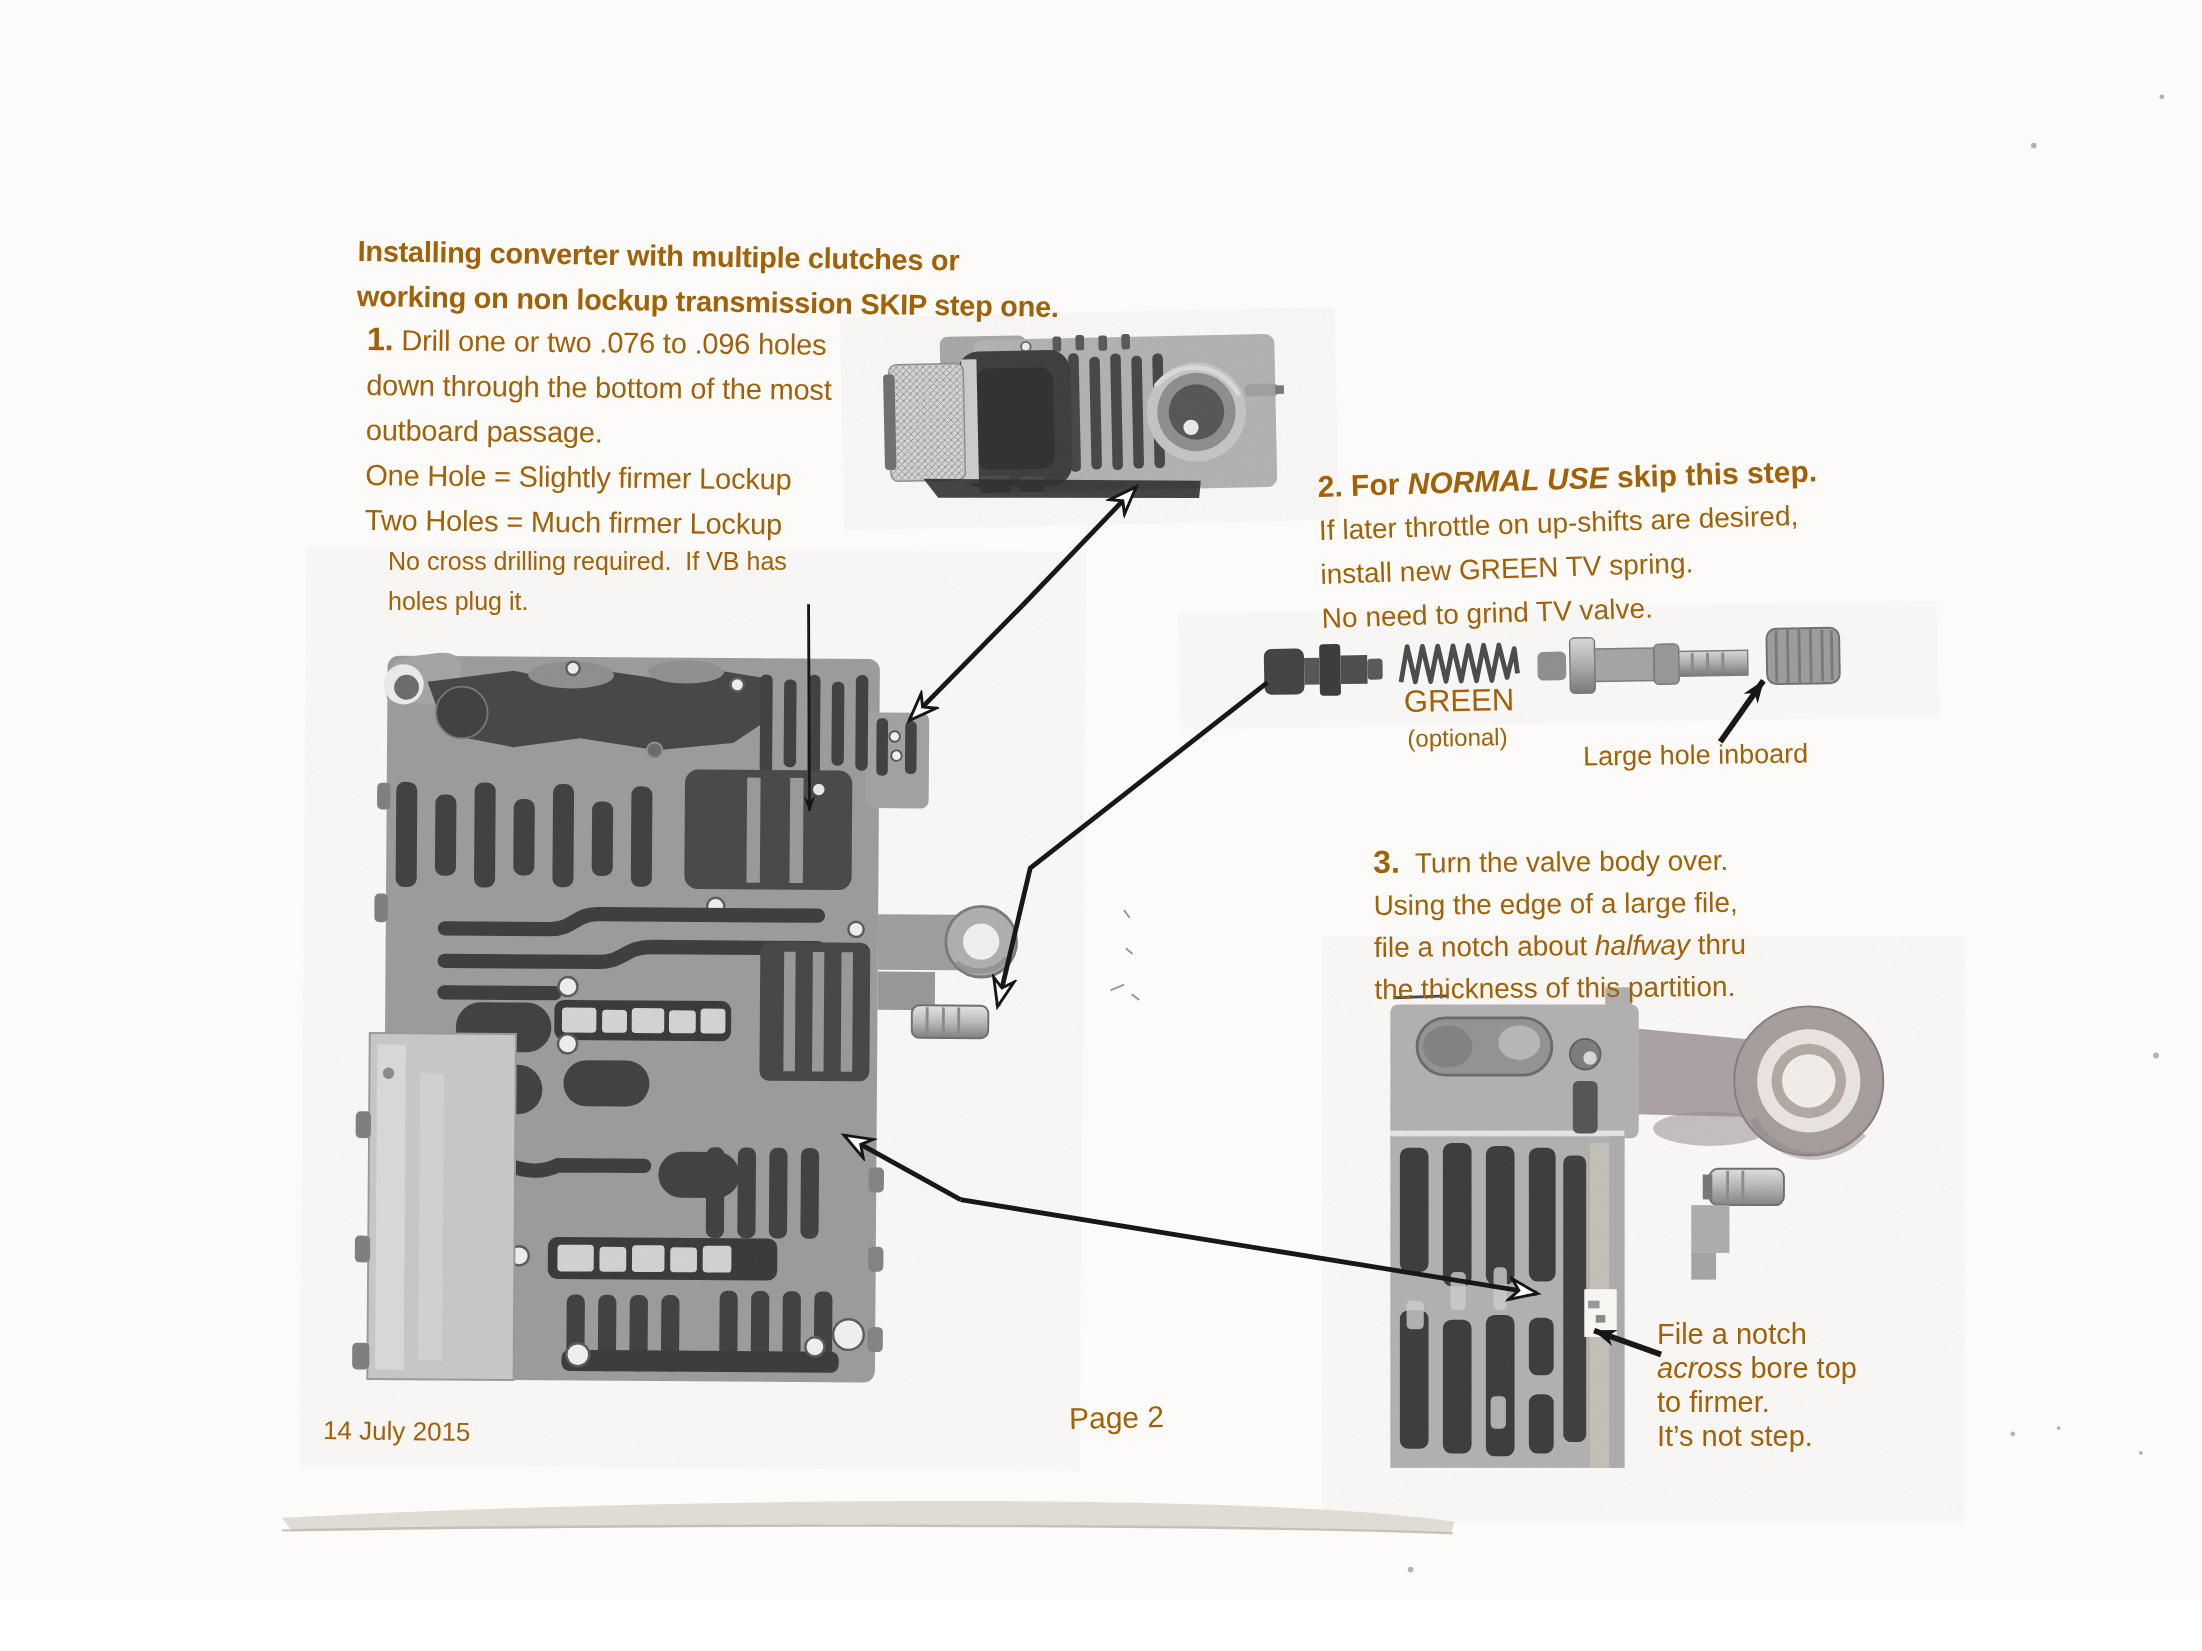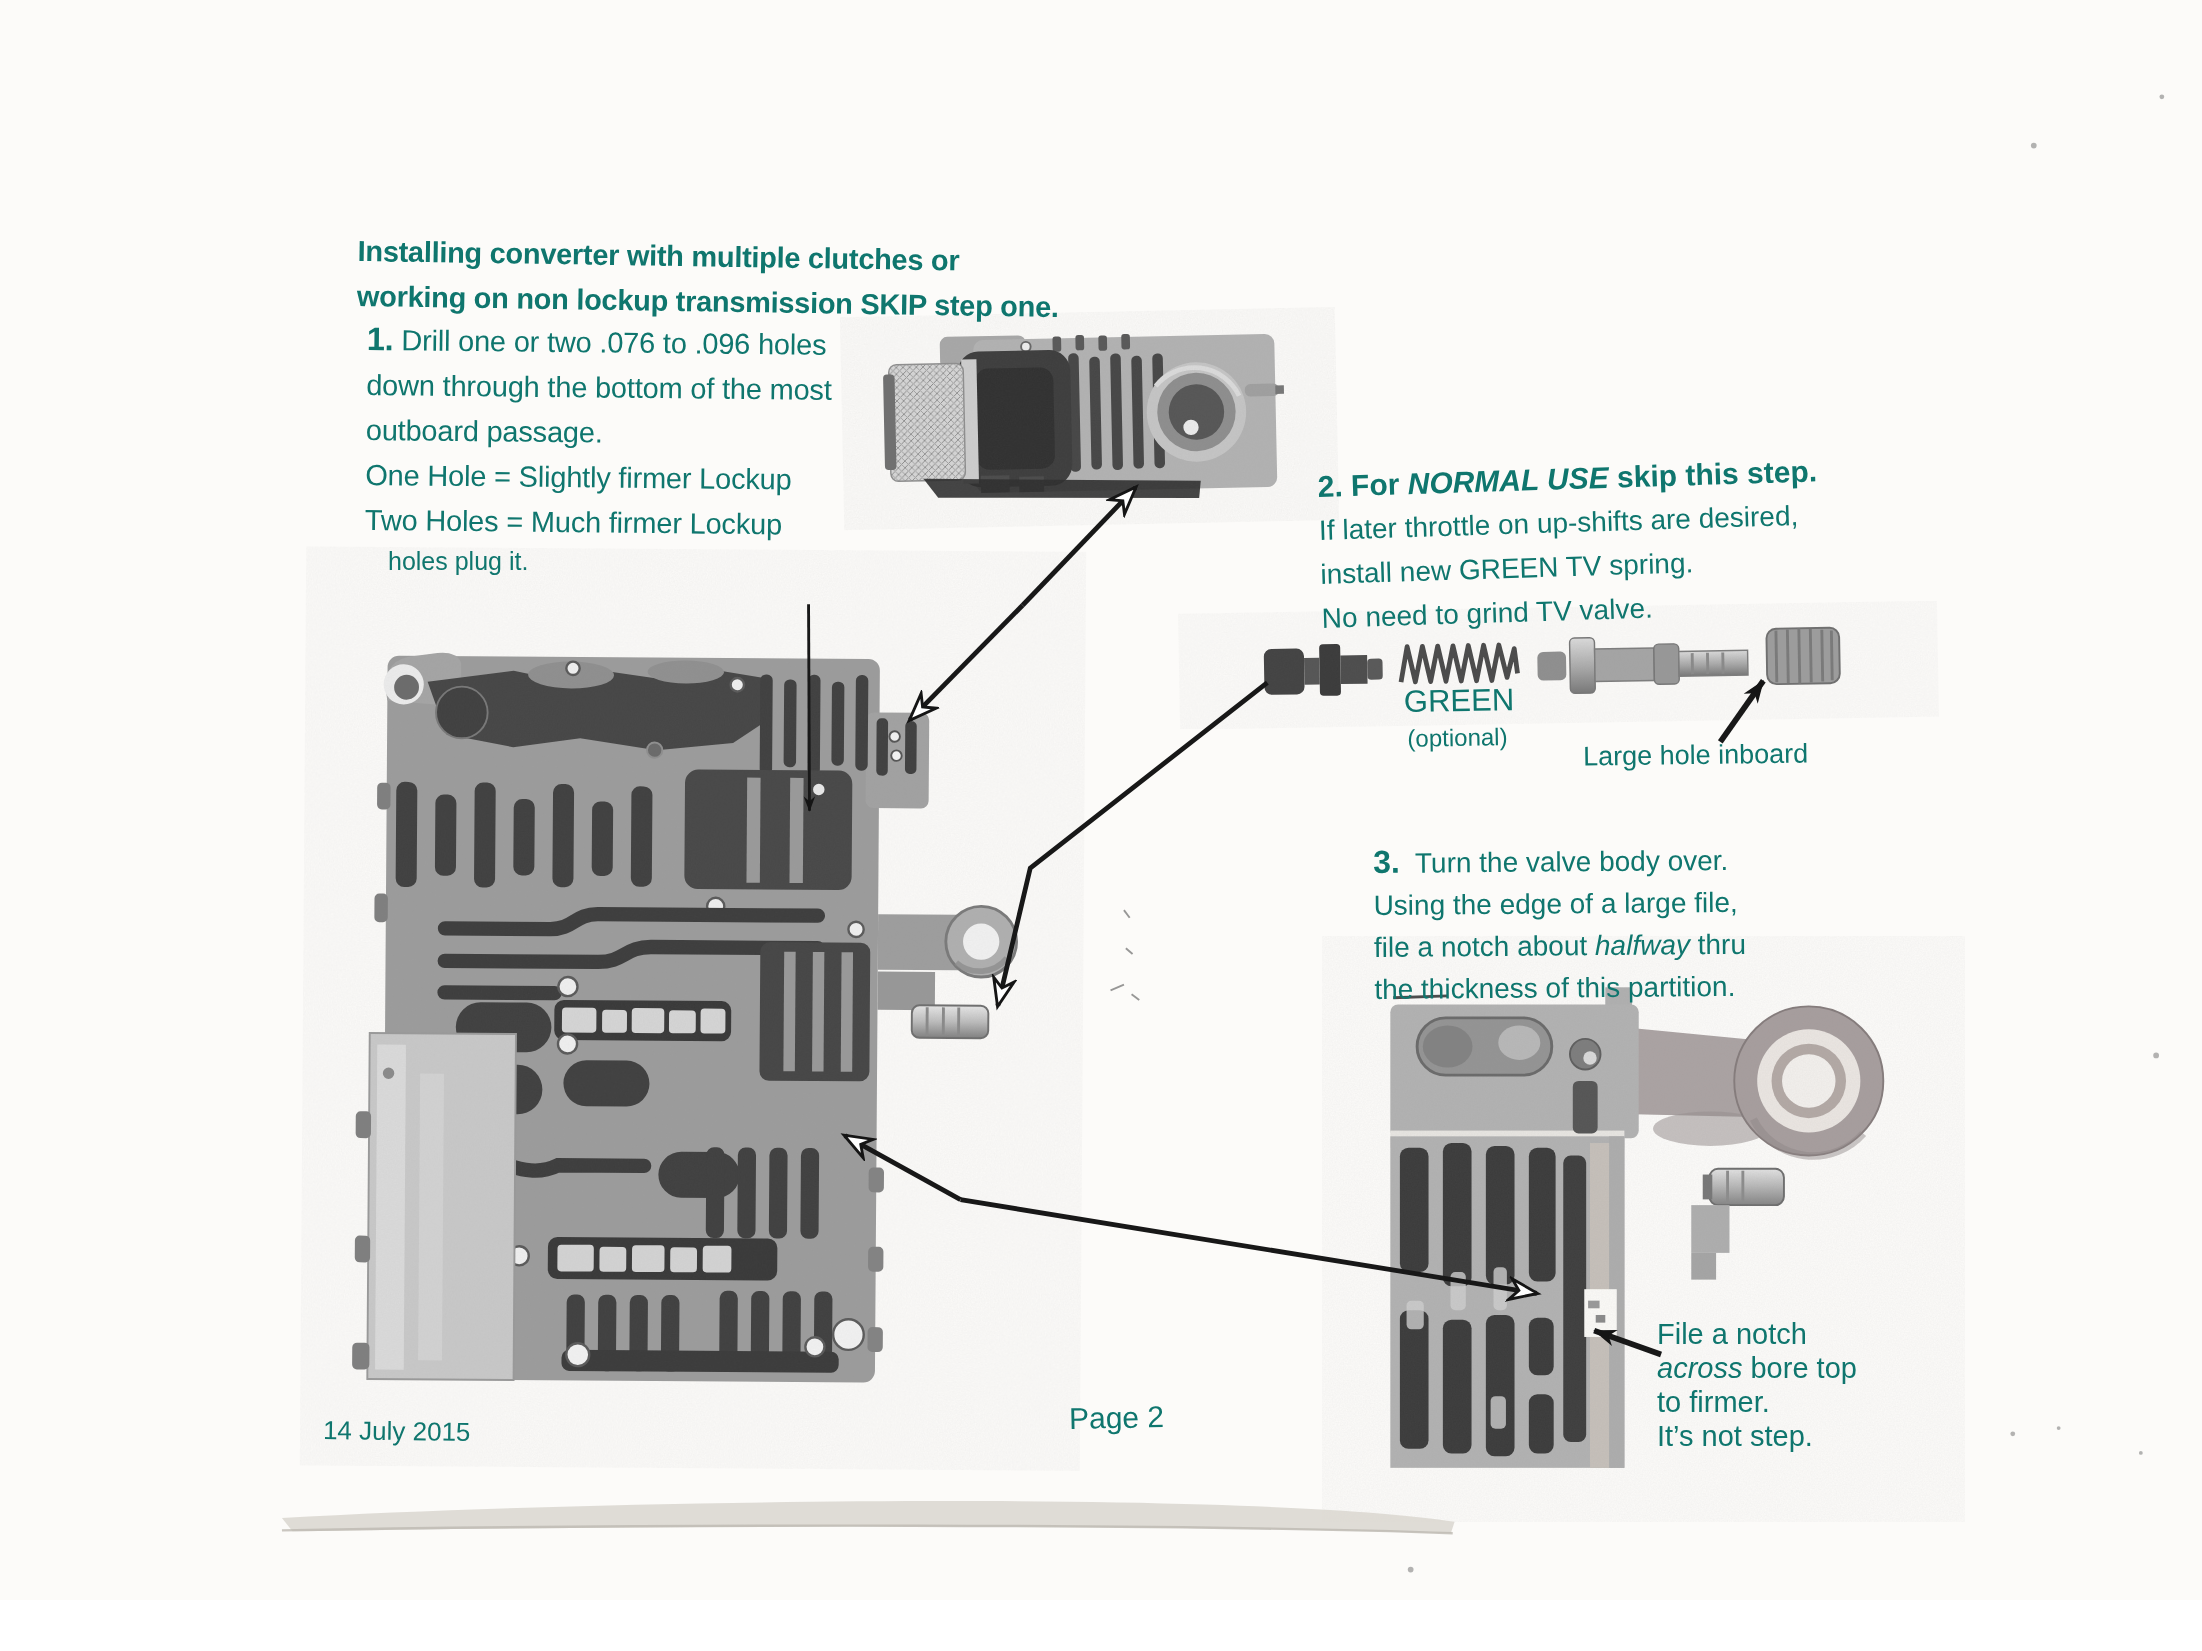--- a/index.html
+++ b/index.html
@@ -2,21 +2,21 @@
 <html><head>
 <meta charset="utf-8">
 <style>
   html,body{margin:0;padding:0;background:#ffffff;}
   #page{
     position:relative;
     width:2202px;height:1600px;
     background:#fcfbf9;
     overflow:hidden;
     font-family:"Liberation Sans", sans-serif;
-    color:#0f766e;
+    color:#a16207;
     text-decoration:underline;
   }
   .txt{position:absolute;}
   .ln{white-space:pre;}
   .heading{left:358px;top:229px;font-size:29px;font-weight:bold;line-height:45px;letter-spacing:-0.3px;transform:rotate(0.9deg);transform-origin:left top;}
   .step1{left:367px;top:317px;font-size:29px;line-height:45px;letter-spacing:-0.2px;transform:rotate(0.6deg);transform-origin:left top;}
   .stepnum{font-weight:bold;font-size:32.5px;}
   .note{left:388px;top:541px;font-size:25px;line-height:40px;}
   .step2{left:1317px;top:465px;font-size:28px;line-height:44px;transform:rotate(-1.8deg);transform-origin:left top;}
   .s2l1{font-weight:bold;font-size:30px;}
@@ -403,20 +403,21 @@
 
   <div class="txt step1">
     <div class="ln"><span class="stepnum">1.</span><span> Drill one or two .076 to .096 holes</span></div>
     <div class="ln">down through the bottom of the most</div>
     <div class="ln">outboard passage.</div>
     <div class="ln">One Hole = Slightly firmer Lockup</div>
     <div class="ln">Two Holes = Much firmer Lockup</div>
   </div>
 
   <div class="txt note">
+    <div class="ln">No cross drilling required.  If VB has</div>
     <div class="ln">holes plug it.</div>
   </div>
 
   <div class="txt step2">
     <div class="ln s2l1"><span>2</span><span>. For </span><span class="em-bi">NORMAL USE</span><span> skip this step.</span></div>
     <div class="ln">If later throttle on up-shifts are desired,</div>
     <div class="ln">install new GREEN TV spring.</div>
     <div class="ln">No need to grind TV valve.</div>
   </div>
 

